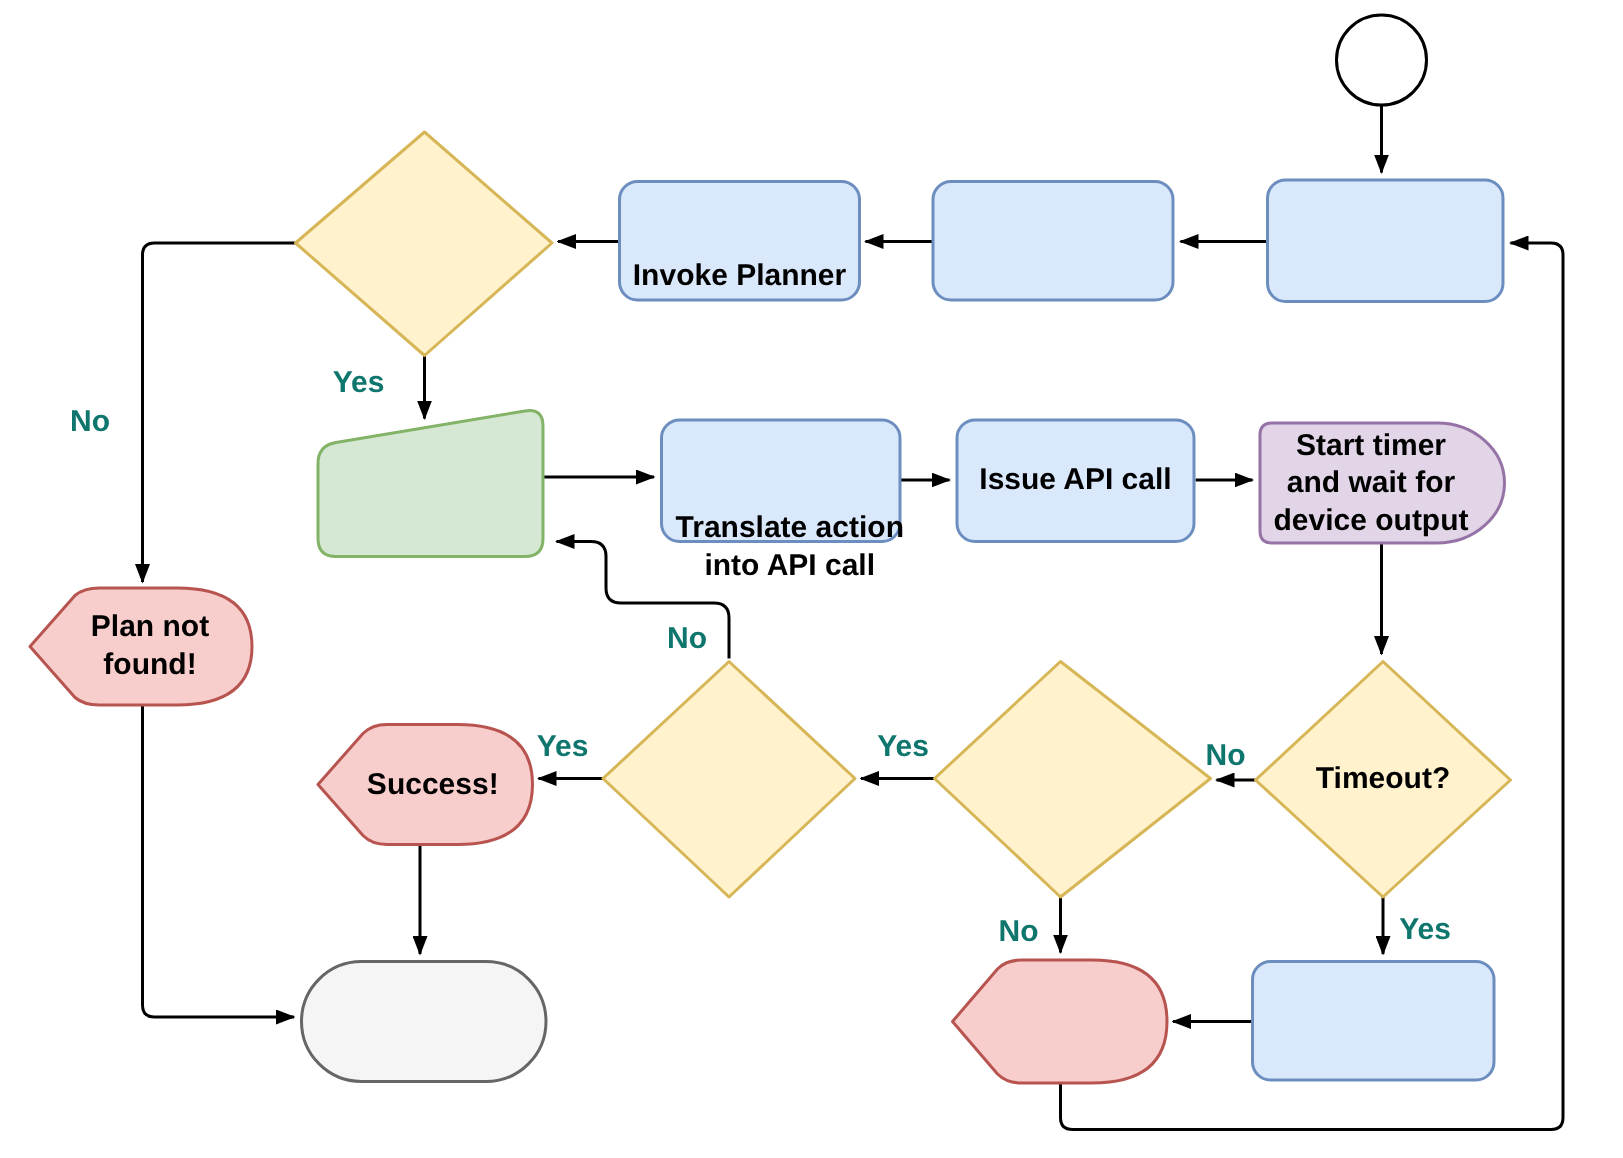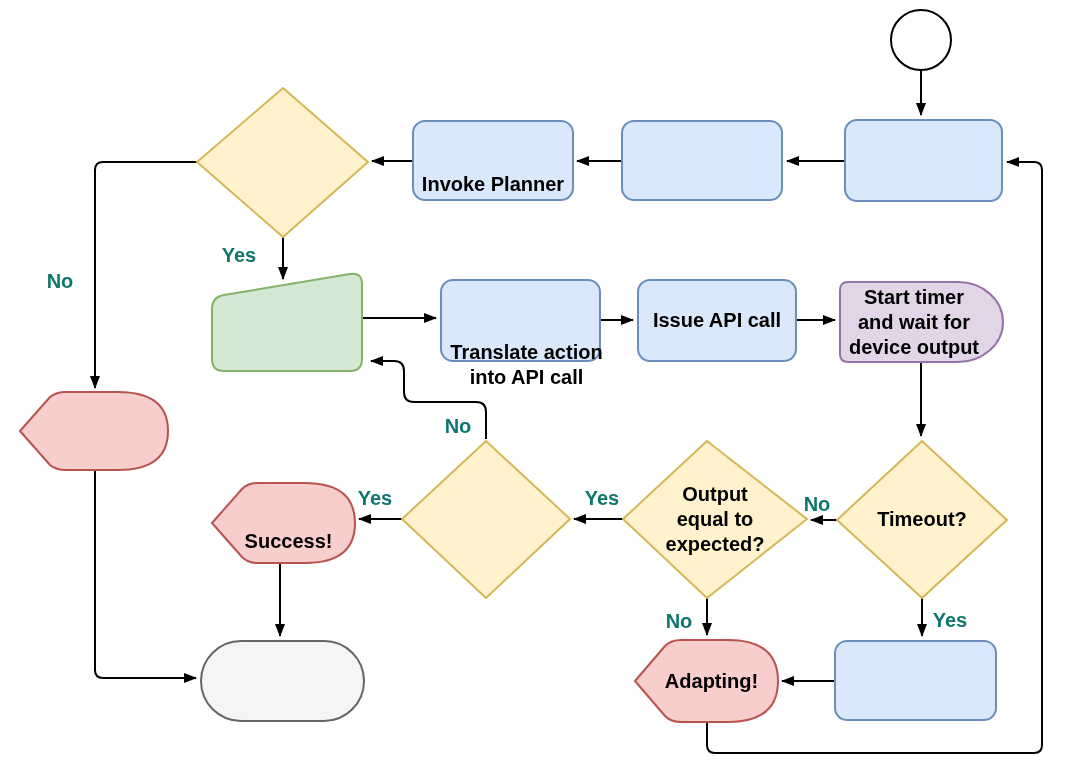--- a/index.html
+++ b/index.html
@@ -124,29 +124,27 @@
 into API call</div>
 
   <div class="nlabel" style="left:638px; top:280px; width:158px; height:81px;">Issue API call</div>
 
   <div class="nlabel left-align" style="left:842px; top:282px; width:160px; height:80px;">Start timer
 and wait for
 device output</div>
 
   <div class="nlabel" style="left:837px; top:441px; width:170px; height:157px;">Timeout?</div>
 
-  <div class="nlabel" style="left:623px; top:441px; width:184px; height:157px;">Output
-equal to
-expected?</div>
 
 
+  <div class="nlabel" style="left:30px; top:392px; width:140px; height:78px;">Plan not
+found!</div>
 
-  <div class="nlabel" style="left:222px; top:483px; width:133px; height:80px;margin-top:18px;">Success!</div>
+  <div class="nlabel" style="left:222px; top:483px; width:133px; height:80px;">Success!</div>
 
-  <div class="nlabel" style="left:645px; top:640px; width:133px; height:82px;">Adapting!</div>
 
 
   <div class="elabel" style="left:60px; top:281px;">No</div>
 
   <div class="elabel" style="left:239px; top:255px;">Yes</div>
 
   <div class="elabel" style="left:458px; top:426px;">No</div>
 
   <div class="elabel" style="left:375px; top:498px;">Yes</div>
 

